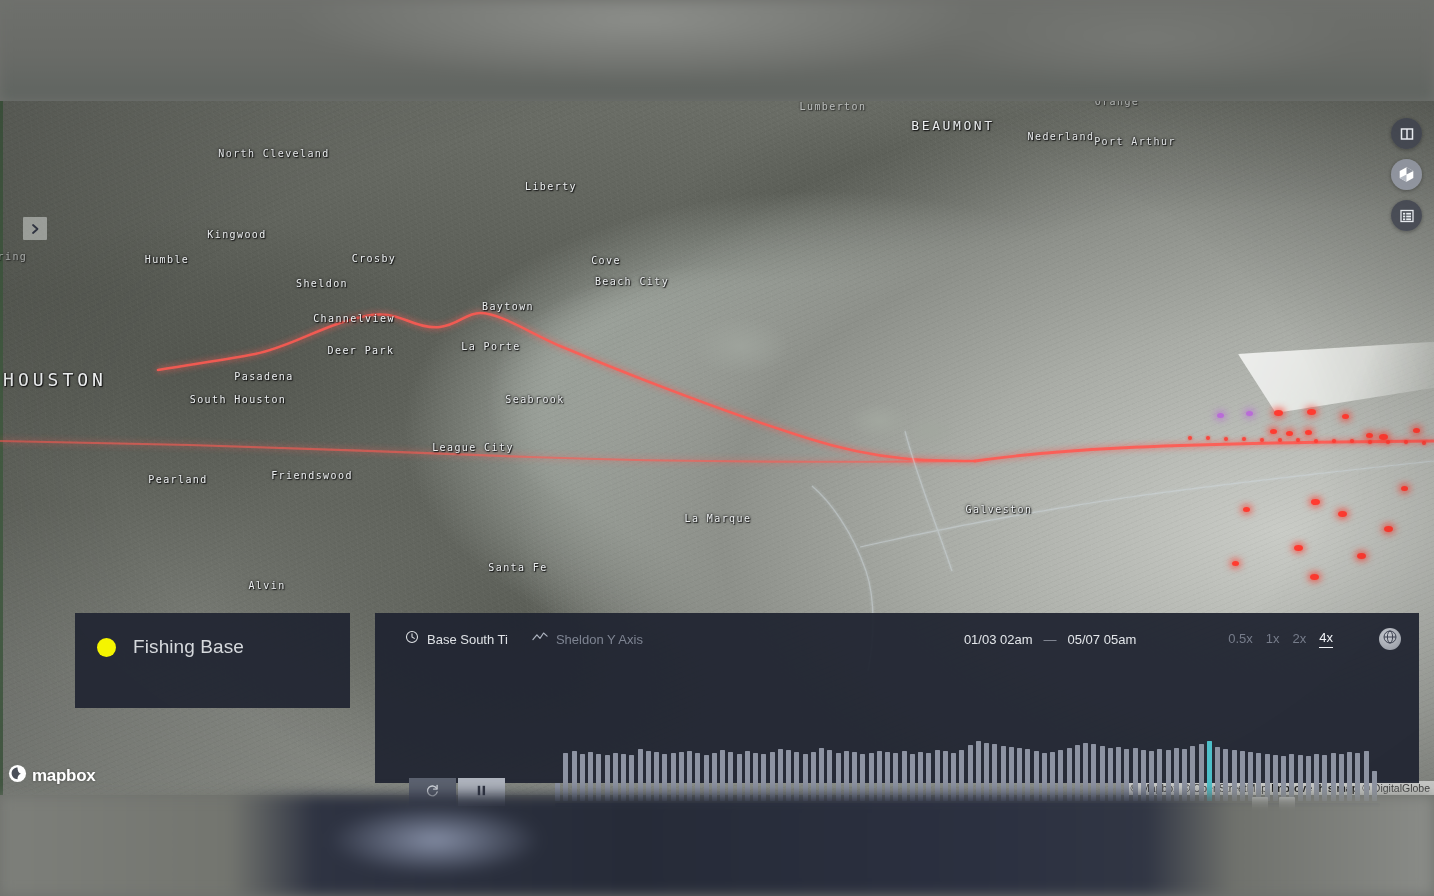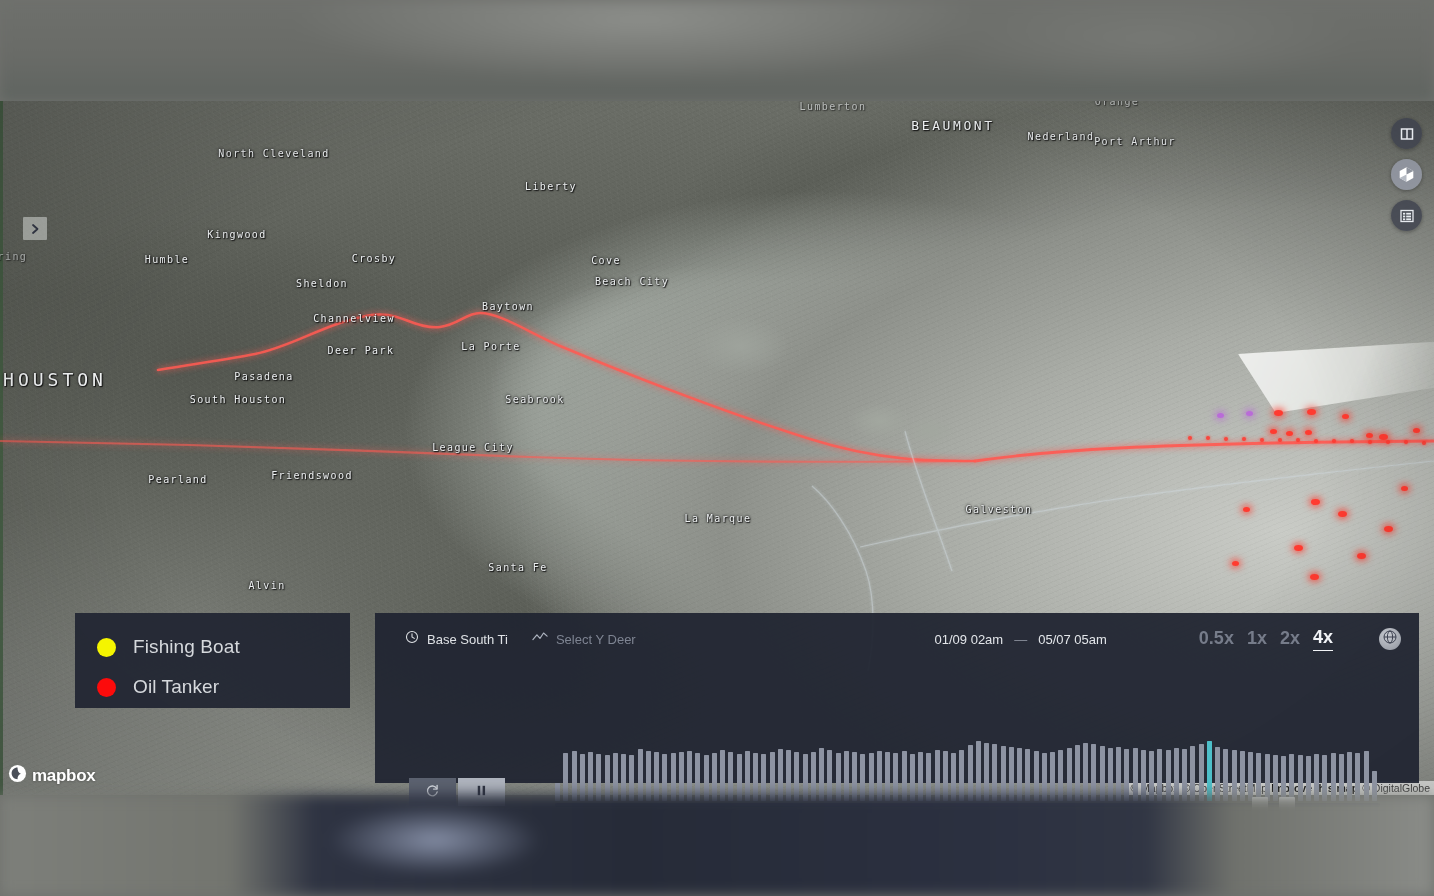--- a/index.html
+++ b/index.html
@@ -140,21 +140,21 @@
     background:rgba(33,37,50,.95);
   }
   .panel-top{ height:52px; display:flex; align-items:center; padding:0 18px 0 30px; }
   .chip{ display:flex; align-items:center; gap:8px; cursor:pointer; }
   .chip .tx{ color:#dfe2e6; font-size:13px; }
   .chip.muted .tx{ color:#7e8492; }
   .spacer{ flex:1; }
   .range{ display:flex; align-items:center; gap:11px; color:#e3e6ea; font-size:13px; }
   .range .dash{ color:#8b909c; }
   .speeds{ display:flex; align-items:flex-end; gap:13px; margin-left:92px; }
-  .sp{ color:#767c8a; font-size:18px; cursor:pointer; padding-bottom:2px;font-weight:bold; }
+  .sp{ color:#767c8a; font-size:13px; cursor:pointer; padding-bottom:2px; }
   .sp.on{ color:#f2f4f7; border-bottom:1.6px solid #f2f4f7; }
   .globe-btn{ width:22px; height:22px; border-radius:50%;
     background:radial-gradient(circle at 40% 35%,#c9ccd2,#8d929c);
     margin-left:46px; cursor:pointer; display:flex; align-items:center; justify-content:center; }
 
   .panel-body{ position:relative; height:118px; }
   .play-btns{ position:absolute; left:34px; top:113px; display:flex; gap:2px; }
   .pbtn{
     width:47px; height:28px; background:#5b616f; display:flex; align-items:center;
     justify-content:center; cursor:pointer;
@@ -346,25 +346,21 @@
       <span>© Mapbox</span>
       <span>© OpenStreetMap</span>
       <b>Improve this map</b>
       <span>© DigitalGlobe</span>
     </div>
   </div>
 
   <div class="legend">
     <div class="legend-row">
       <span class="dot" id="legend-dot-0" style="background: rgb(245, 245, 0);"></span>
-      <span>Fishing Boat</span>
-    </div>
-    <div class="legend-row">
-      <span class="dot" id="legend-dot-1" style="background: rgb(252, 11, 11);"></span>
-      <span>Oil Tanker</span>
+      <span>Fishing Base</span>
     </div>
   </div>
 
   <div class="panel">
 
     <div class="panel-top">
       <div class="chip">
         <span>
           <svg width="14" height="14" viewBox="0 0 16 16">
             <circle cx="8" cy="8" r="6.3" fill="none" stroke="#dfe2e6" stroke-width="1.2"></circle>
@@ -373,27 +369,27 @@
         </span>
         <span class="tx">Base South Ti</span>
       </div>
 
       <div class="chip muted" style="margin-left:24px">
         <span>
           <svg width="16" height="14" viewBox="0 0 18 14">
             <path d="M1 10 L5.5 4.5 L9 8.5 L13 2.5 L17 6" fill="none" stroke="#aeb4c0" stroke-width="1.3" stroke-linecap="round" stroke-linejoin="round"></path>
           </svg>
         </span>
-        <span class="tx">Select Y Deer</span>
+        <span class="tx">Sheldon Y Axis</span>
       </div>
 
       <div class="spacer"></div>
 
       <div class="range">
-        <span>01/09 02am</span>
+        <span>01/03 02am</span>
         <span class="dash">—</span>
         <span>05/07 05am</span>
       </div>
 
       <div class="speeds">
         <span class="sp">0.5x</span>
         <span class="sp">1x</span>
         <span class="sp">2x</span>
         <span class="sp on">4x</span>
       </div>

